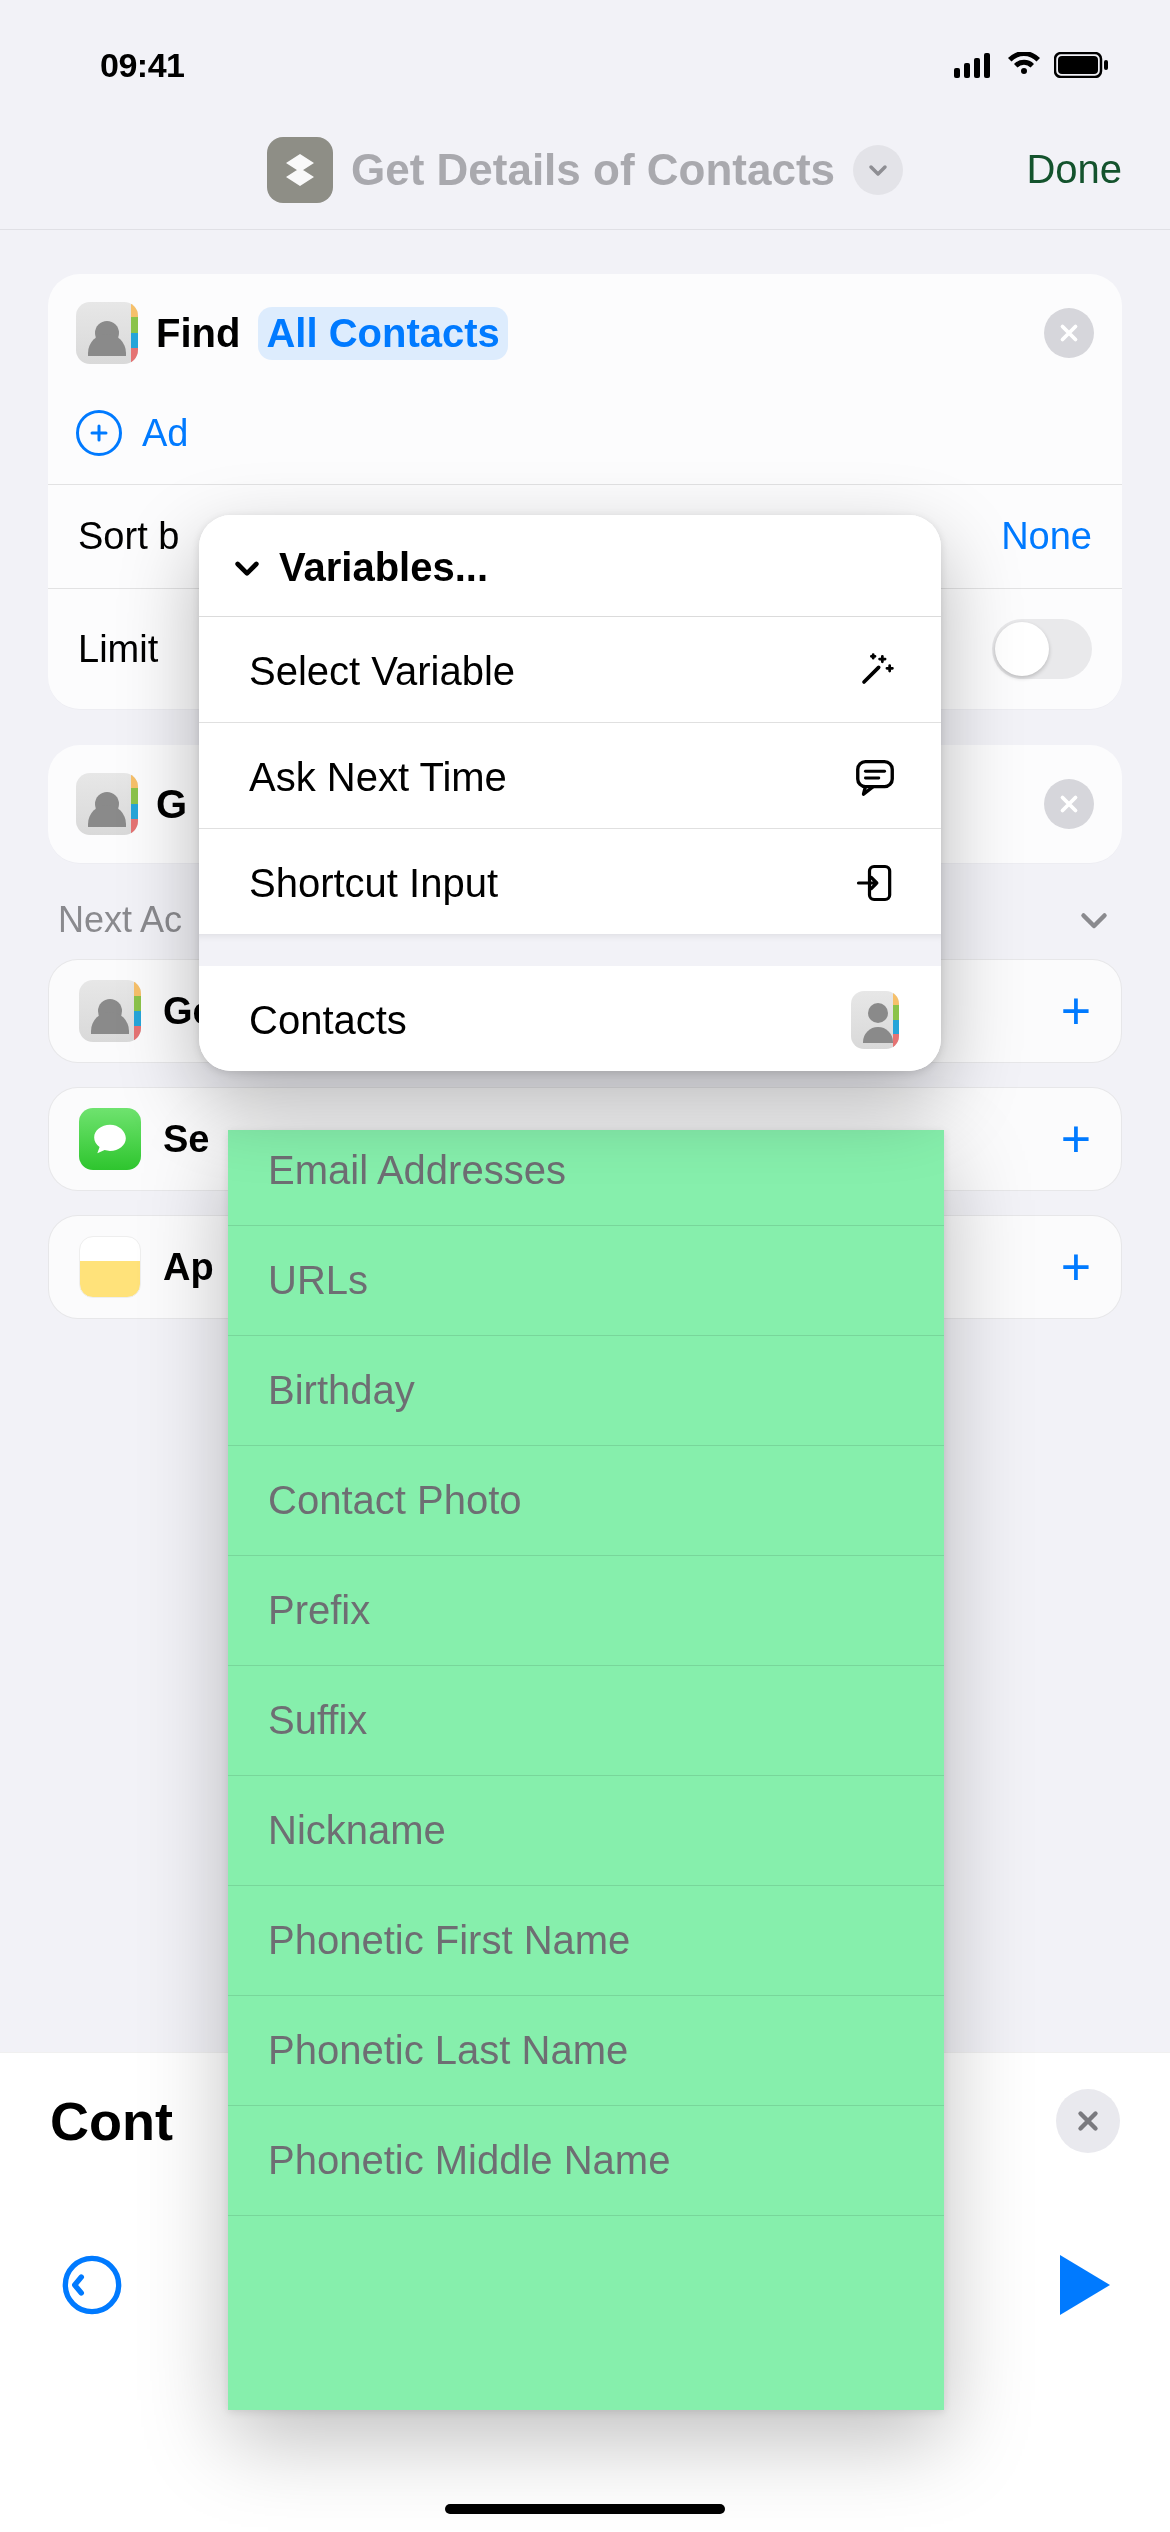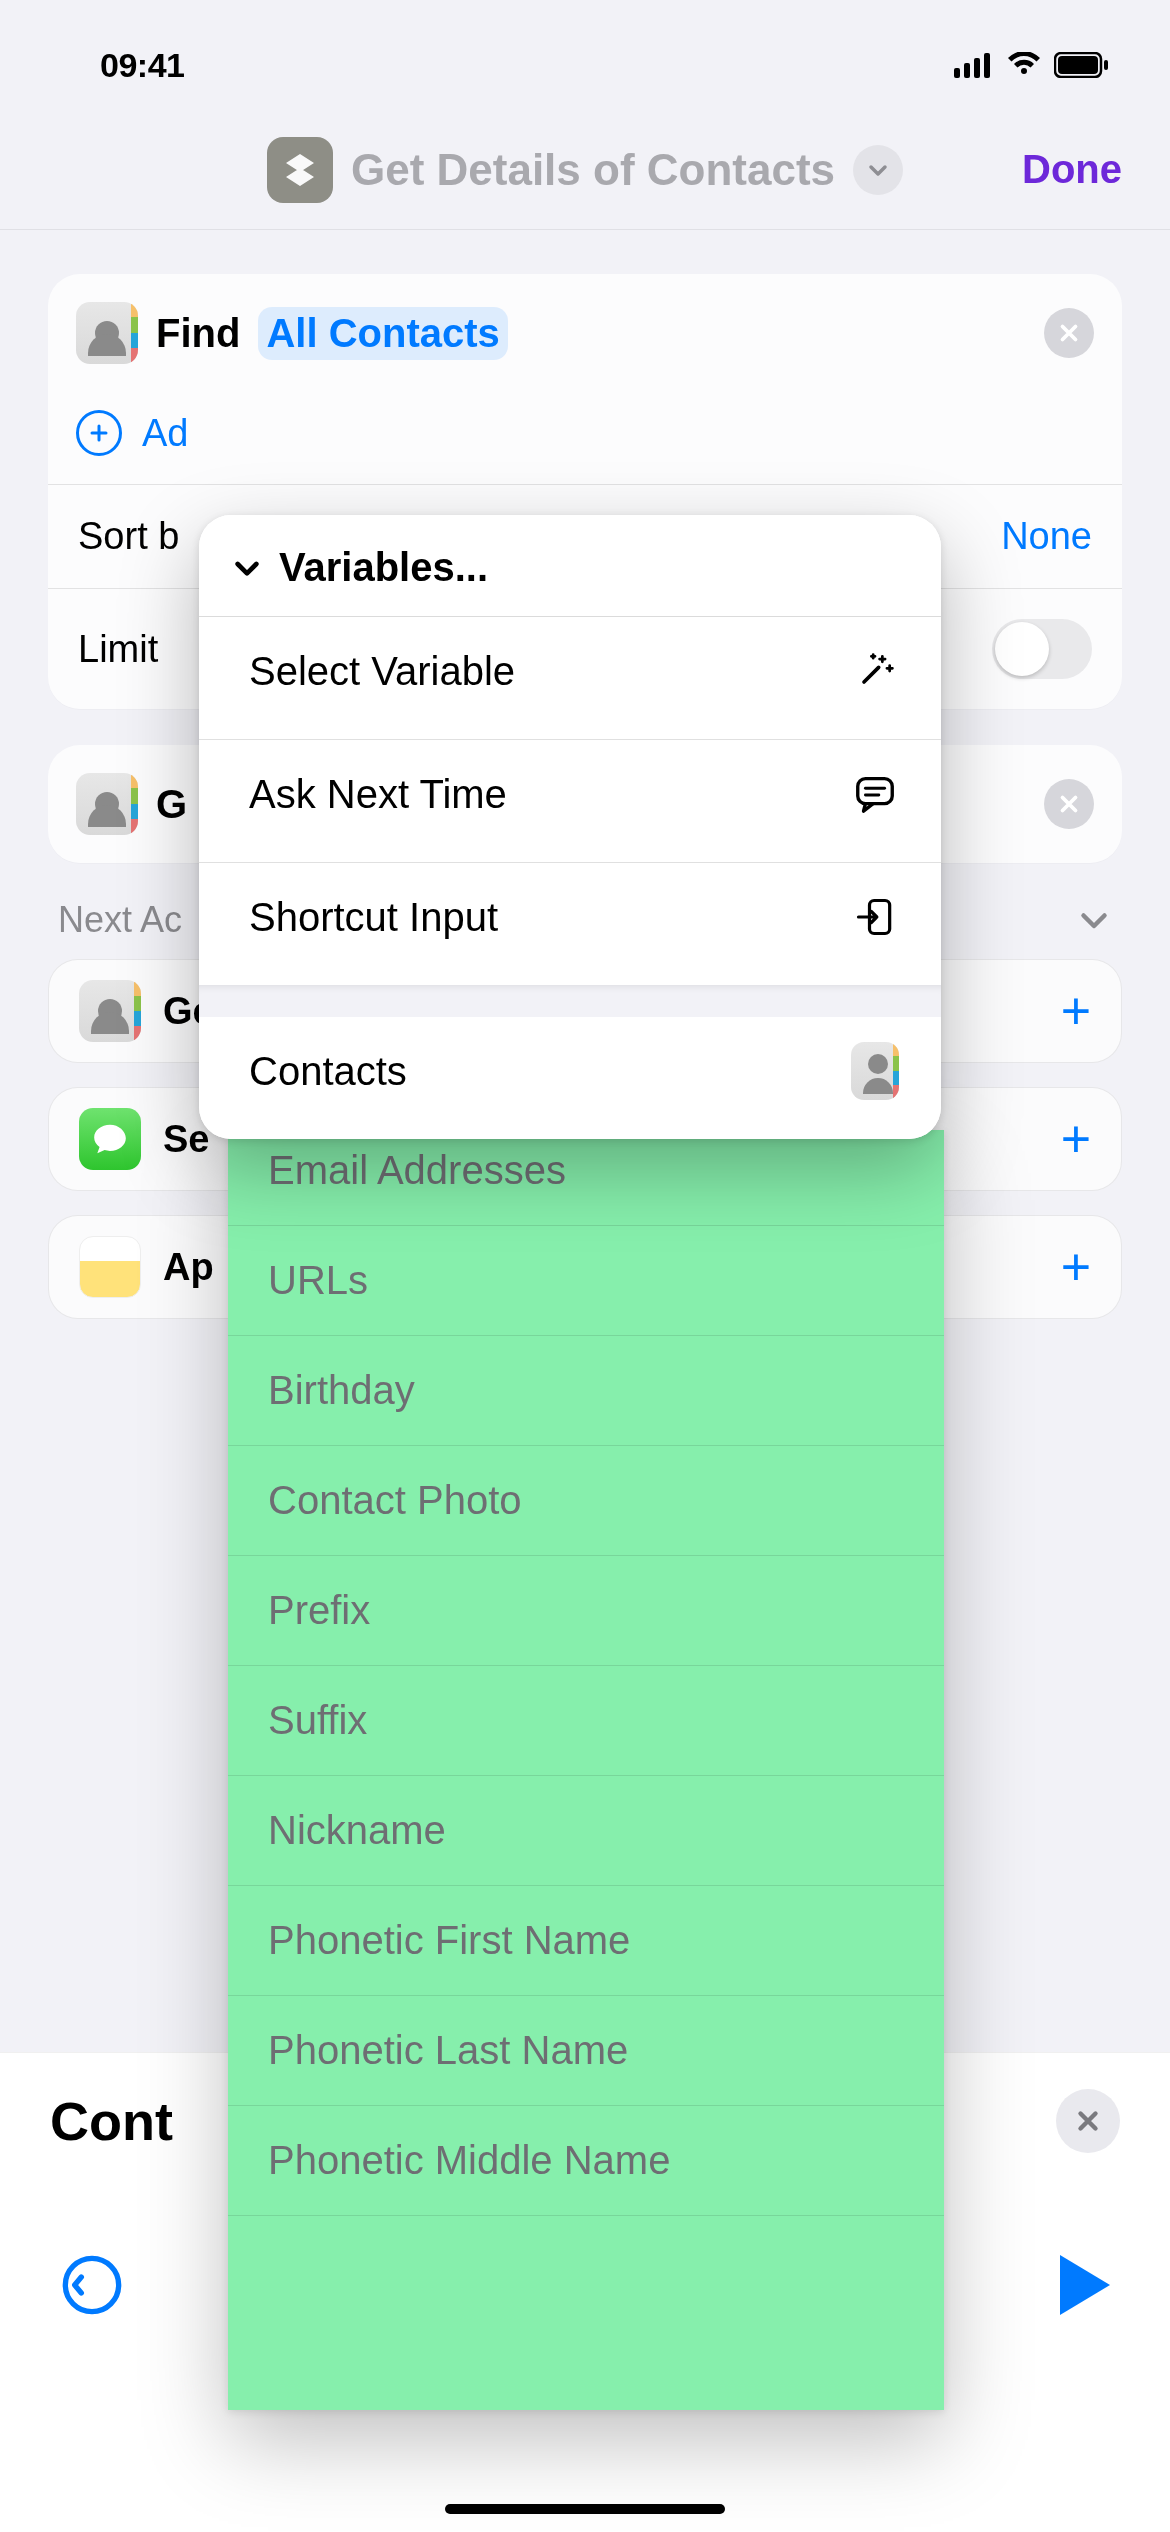--- a/index.html
+++ b/index.html
@@ -44,21 +44,21 @@
       display: flex; align-items: center; justify-content: center;
     }
     .nav-title { font-size: 44px; font-weight: 600; color: #a9a9ae; }
     .nav-chevron {
       width: 50px; height: 50px; border-radius: 25px;
       background: #e3e3e8; display: flex; align-items: center; justify-content: center;
       color: #8e8e93;
     }
     .nav-done {
       position: absolute; right: 48px;
-      font-size: 40px; font-weight: 700; color: #6d28d9;
+      font-size: 40px; font-weight: 400; color: #14532d;
     }
     
     .content { padding: 44px 48px 0 48px; position: relative; }
     .action-card {
       background: rgba(255,255,255,0.75);
       border-radius: 32px;
       margin-bottom: 36px;
       box-shadow: 0 1px 0 rgba(0,0,0,0.02);
     }
     .action-row {
@@ -180,21 +180,21 @@
     }
     .popover-header {
       display: flex; align-items: center; gap: 16px;
       padding: 30px 36px 26px 32px;
       border-bottom: 1px solid rgba(0,0,0,0.14);
       background: #fff;
       font-size: 40px; font-weight: 600;
     }
     .popover-item {
       display: flex; align-items: center; justify-content: space-between;
-      padding: 30px 42px 44px 50px;
+      padding: 30px 42px 27px 50px;
       border-bottom: 1px solid rgba(0,0,0,0.12);
       font-size: 40px;
       background: #fff;
     }
     .popover-item:last-child { border-bottom: none; }
     .popover-section-break { height: 32px; background: #f2f2f7; box-shadow: inset 0 8px 10px -8px rgba(0,0,0,0.12);}
     .popover-right-icon { width: 48px; height: 48px; display:flex;align-items:center;justify-content:center;}
     .contacts-mini {
       width: 58px; height: 58px; border-radius: 13px;
       background: linear-gradient(#e7e7e7, #d9d9d9);

